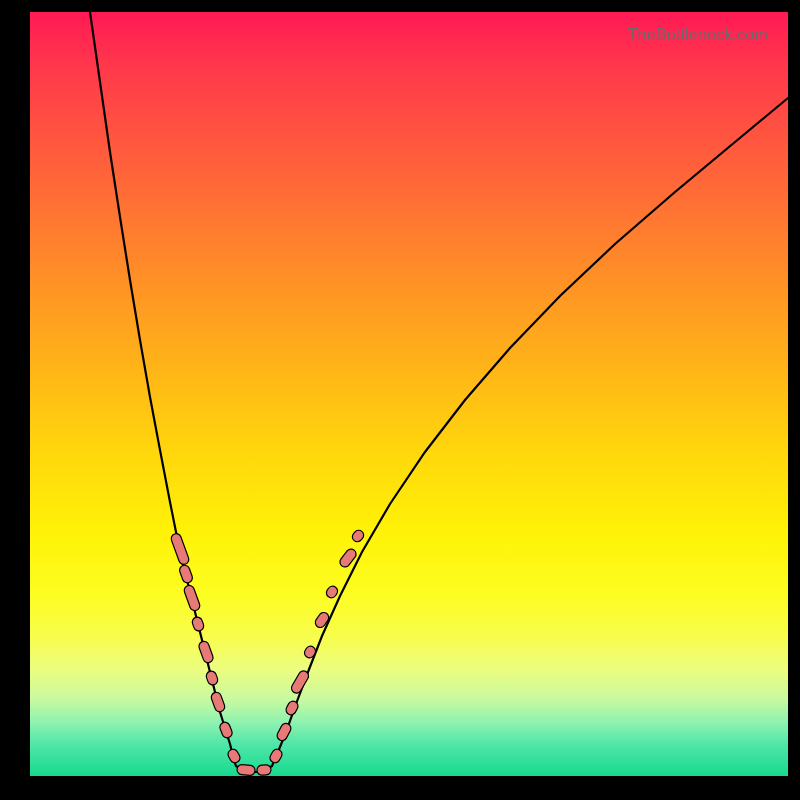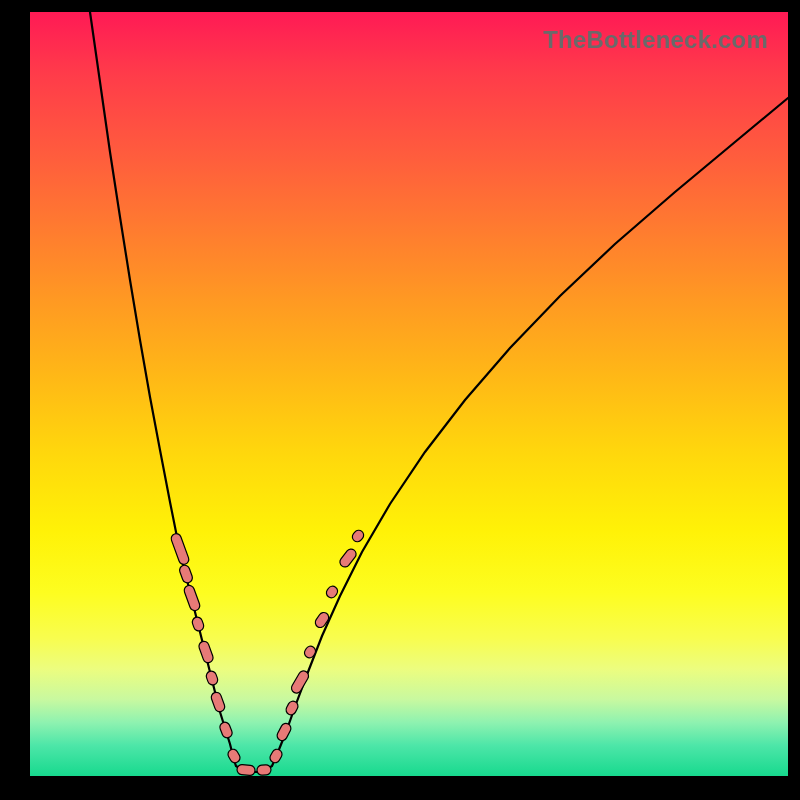--- a/index.html
+++ b/index.html
@@ -31,22 +31,22 @@
       #ecfd7f 86%,
       #c8f9a0 90%,
       #8ef2b0 93%,
       #4de6a8 96%,
       #17d98e 100%);
   }
   .watermark {
     position: absolute;
     top: 14px;
     right: 20px;
-    font-size: 24px;
-    font-weight: 700;
+    font-size: 16px;
+    font-weight: 400;
     color: #6a6a6a;
     letter-spacing: 0.2px;
     user-select: none;
   }
   svg.plot {
     position: absolute;
     left: 0;
     top: 0;
     width: 758px;
     height: 764px;

